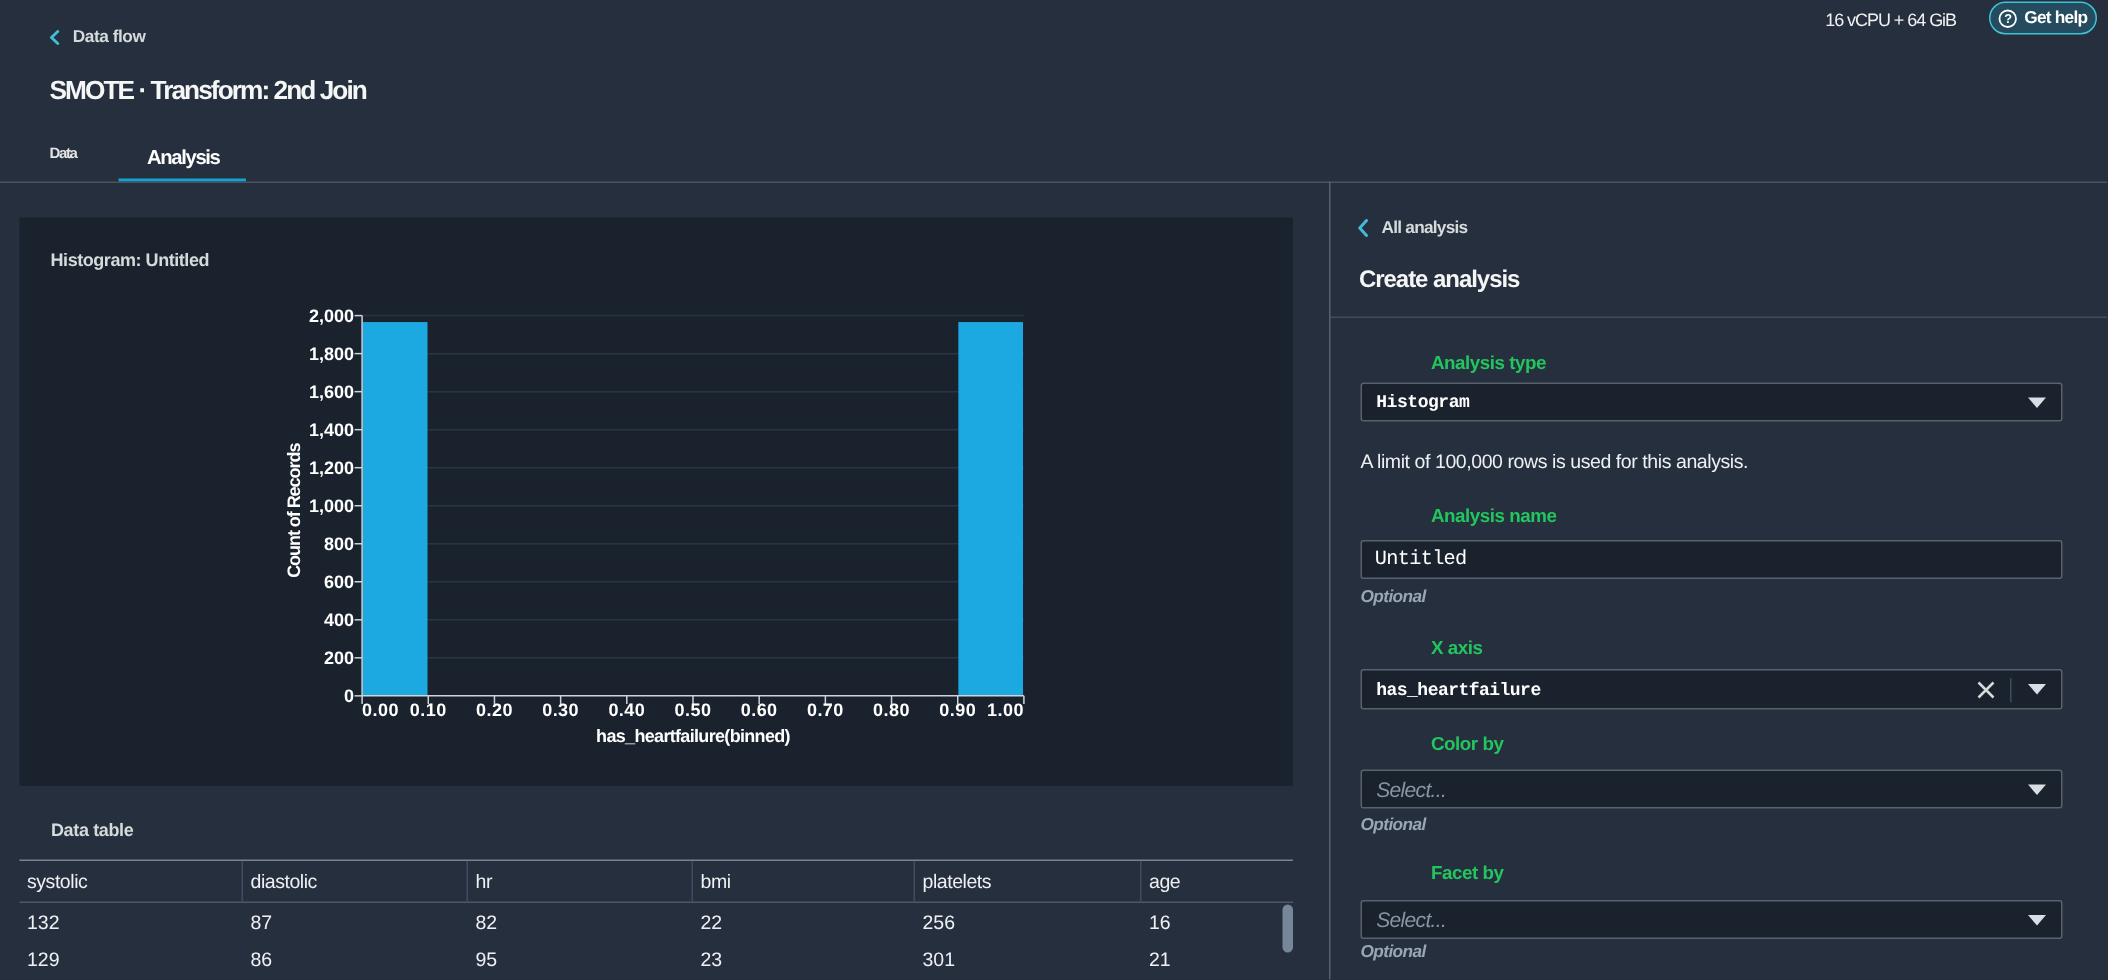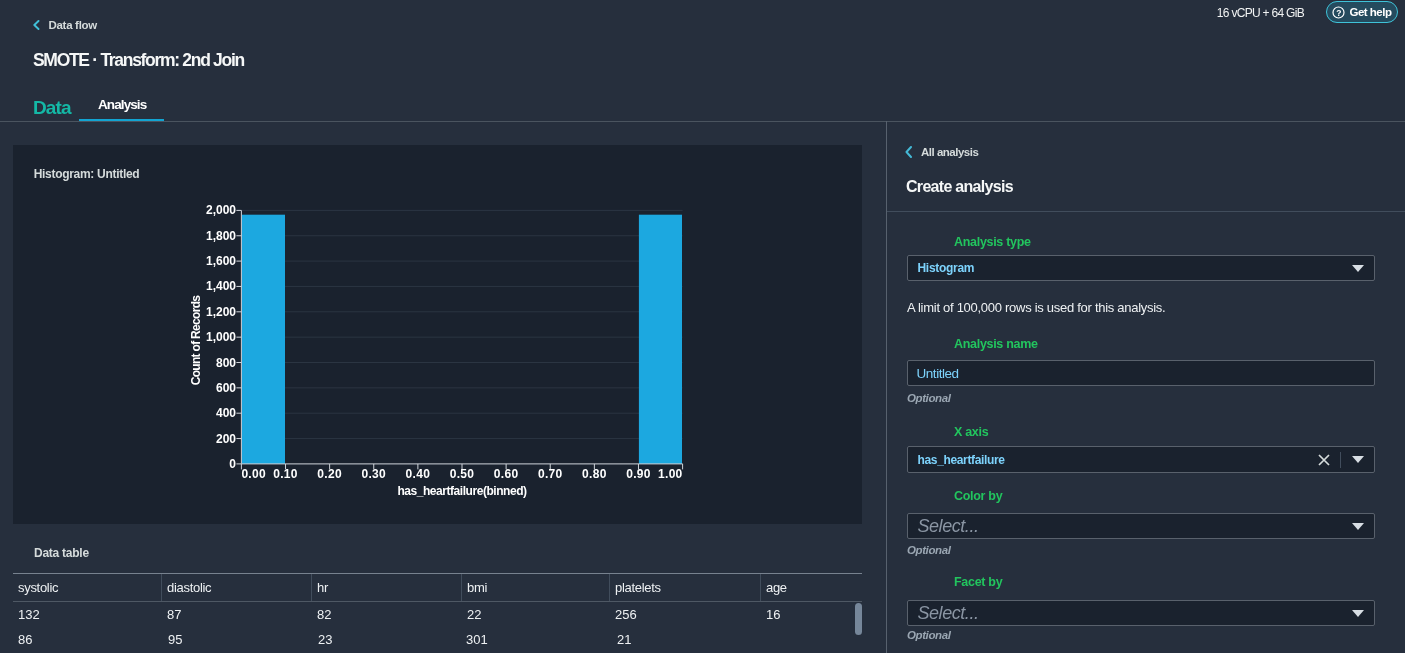--- a/index.html
+++ b/index.html
@@ -17,21 +17,21 @@
     color:#d5dbdb; font-size:11.5px; font-weight:700; letter-spacing:-0.3px; }
   .topinfo { right:101px; top:6px; font-size:12px; letter-spacing:-0.7px; color:#f1f3f3; }
   .gethelp { left:1326px; top:1px; width:72px; height:22px; border-radius:11px;
     border:1.5px solid #3fc3d9; background:#254b5e; display:flex; align-items:center;
     justify-content:center; gap:4px; color:#fff; font-size:11.5px; font-weight:700; letter-spacing:-0.5px;
     white-space:nowrap; }
   h1.title { left:33px; top:50px; font-size:17.5px; font-weight:700; color:#f5f7f7;
     letter-spacing:-1.3px; position:absolute; }
 
   
-  .tab-data { left:33px; top:96.5px; font-size:19px; font-weight:700; letter-spacing:-0.9px; color:#14b8a6; }
+  .tab-data { left:33px; top:96.5px; font-size:10px; font-weight:700; letter-spacing:-0.9px; color:#e5e5e5; }
   .tab-analysis { left:98px; top:96.5px; font-size:13.5px; font-weight:700; letter-spacing:-0.9px; color:#ffffff; }
   .tab-underline { left:79px; top:119.3px; width:84.5px; height:2.2px; background:#12a4d2; }
   .tab-border { left:0; top:120.8px; width:1405px; height:1.3px; background:#4a545f; }
 
   
   .chart-panel { left:13px; top:145px; width:849px; height:379px; background:#1a222e; }
 
   
   .dt-label { left:13px; top:546px; font-size:12px; font-weight:700; letter-spacing:-0.25px; color:#d5dbdb;padding-left:21px; }
   .dtable { left:13px; top:573px; width:849px; }
@@ -56,22 +56,22 @@
     position:absolute; }
   .hdivider { left:887px; top:211px; width:518px; height:1px; background:#414d5c; }
 
   .flabel { font-size:12.5px; font-weight:700; letter-spacing:-0.3px; color:#22c55e; position:absolute; left:954px; }
   .fnote { font-size:13px; font-weight:400; letter-spacing:-0.28px; color:#eef1f3; position:absolute; left:907px; }
   .optional { font-size:11.5px; font-style:italic; font-weight:700; letter-spacing:-0.4px; color:#9aa6b2; position:absolute; left:907px; }
 
   .selbox { position:absolute; left:907px; width:468px; height:26px; background:#1a222e;
     border:1px solid #59616c; border-radius:2px; display:flex; align-items:center; }
   .selbox.inputbg { background:#1a222e; }
-  .selbox .val { padding-left:9.5px; font-size:12px; font-weight:700; letter-spacing:-0.3px; color:#7dd3fc; flex:1; }
-  .selbox .ph { padding-left:9.5px; font-size:18px; font-style:italic; letter-spacing:-0.45px; color:#8a95a3; flex:1; }
+  .selbox .val { padding-left:9.5px; font-size:12px; font-weight:700; letter-spacing:-0.3px; color:#ffffff; flex:1;font-family:Liberation Mono, monospace; }
+  .selbox .ph { padding-left:9.5px; font-size:14px; font-style:italic; letter-spacing:-0.45px; color:#8a95a3; flex:1; }
   .caret { width:0; height:0; border-left:6px solid transparent; border-right:6px solid transparent;
     border-top:7px solid #d8dee4; margin-right:10px; }
   .xsep { width:1px; height:16px; background:#414d5c; margin-right:11px; }
 </style>
 </head>
 <body>
 
   <div class="abs backlink" style="top:18.5px;">
     <svg width="6.5" height="10" viewBox="0 0 6.5 10">
       <path d="M5.5 1 L1.3 5 L5.5 9" fill="none" stroke="#40c0d8" stroke-width="1.9" stroke-linecap="round" stroke-linejoin="round"></path>
@@ -191,20 +191,21 @@
     </div>
     <div class="row">
       <div class="c c1">132</div>
       <div class="c c2">87</div>
       <div class="c c3">82</div>
       <div class="c c4">22</div>
       <div class="c c5">256</div>
       <div class="c c6">16</div>
     </div>
     <div class="row">
+      <div class="c c1">129</div>
       <div class="c c2">86</div>
       <div class="c c3">95</div>
       <div class="c c4">23</div>
       <div class="c c5">301</div>
       <div class="c c6">21</div>
     </div>
   </div>
   <div class="abs scrollthumb"></div>
 
   <div class="abs vdivider"></div>

